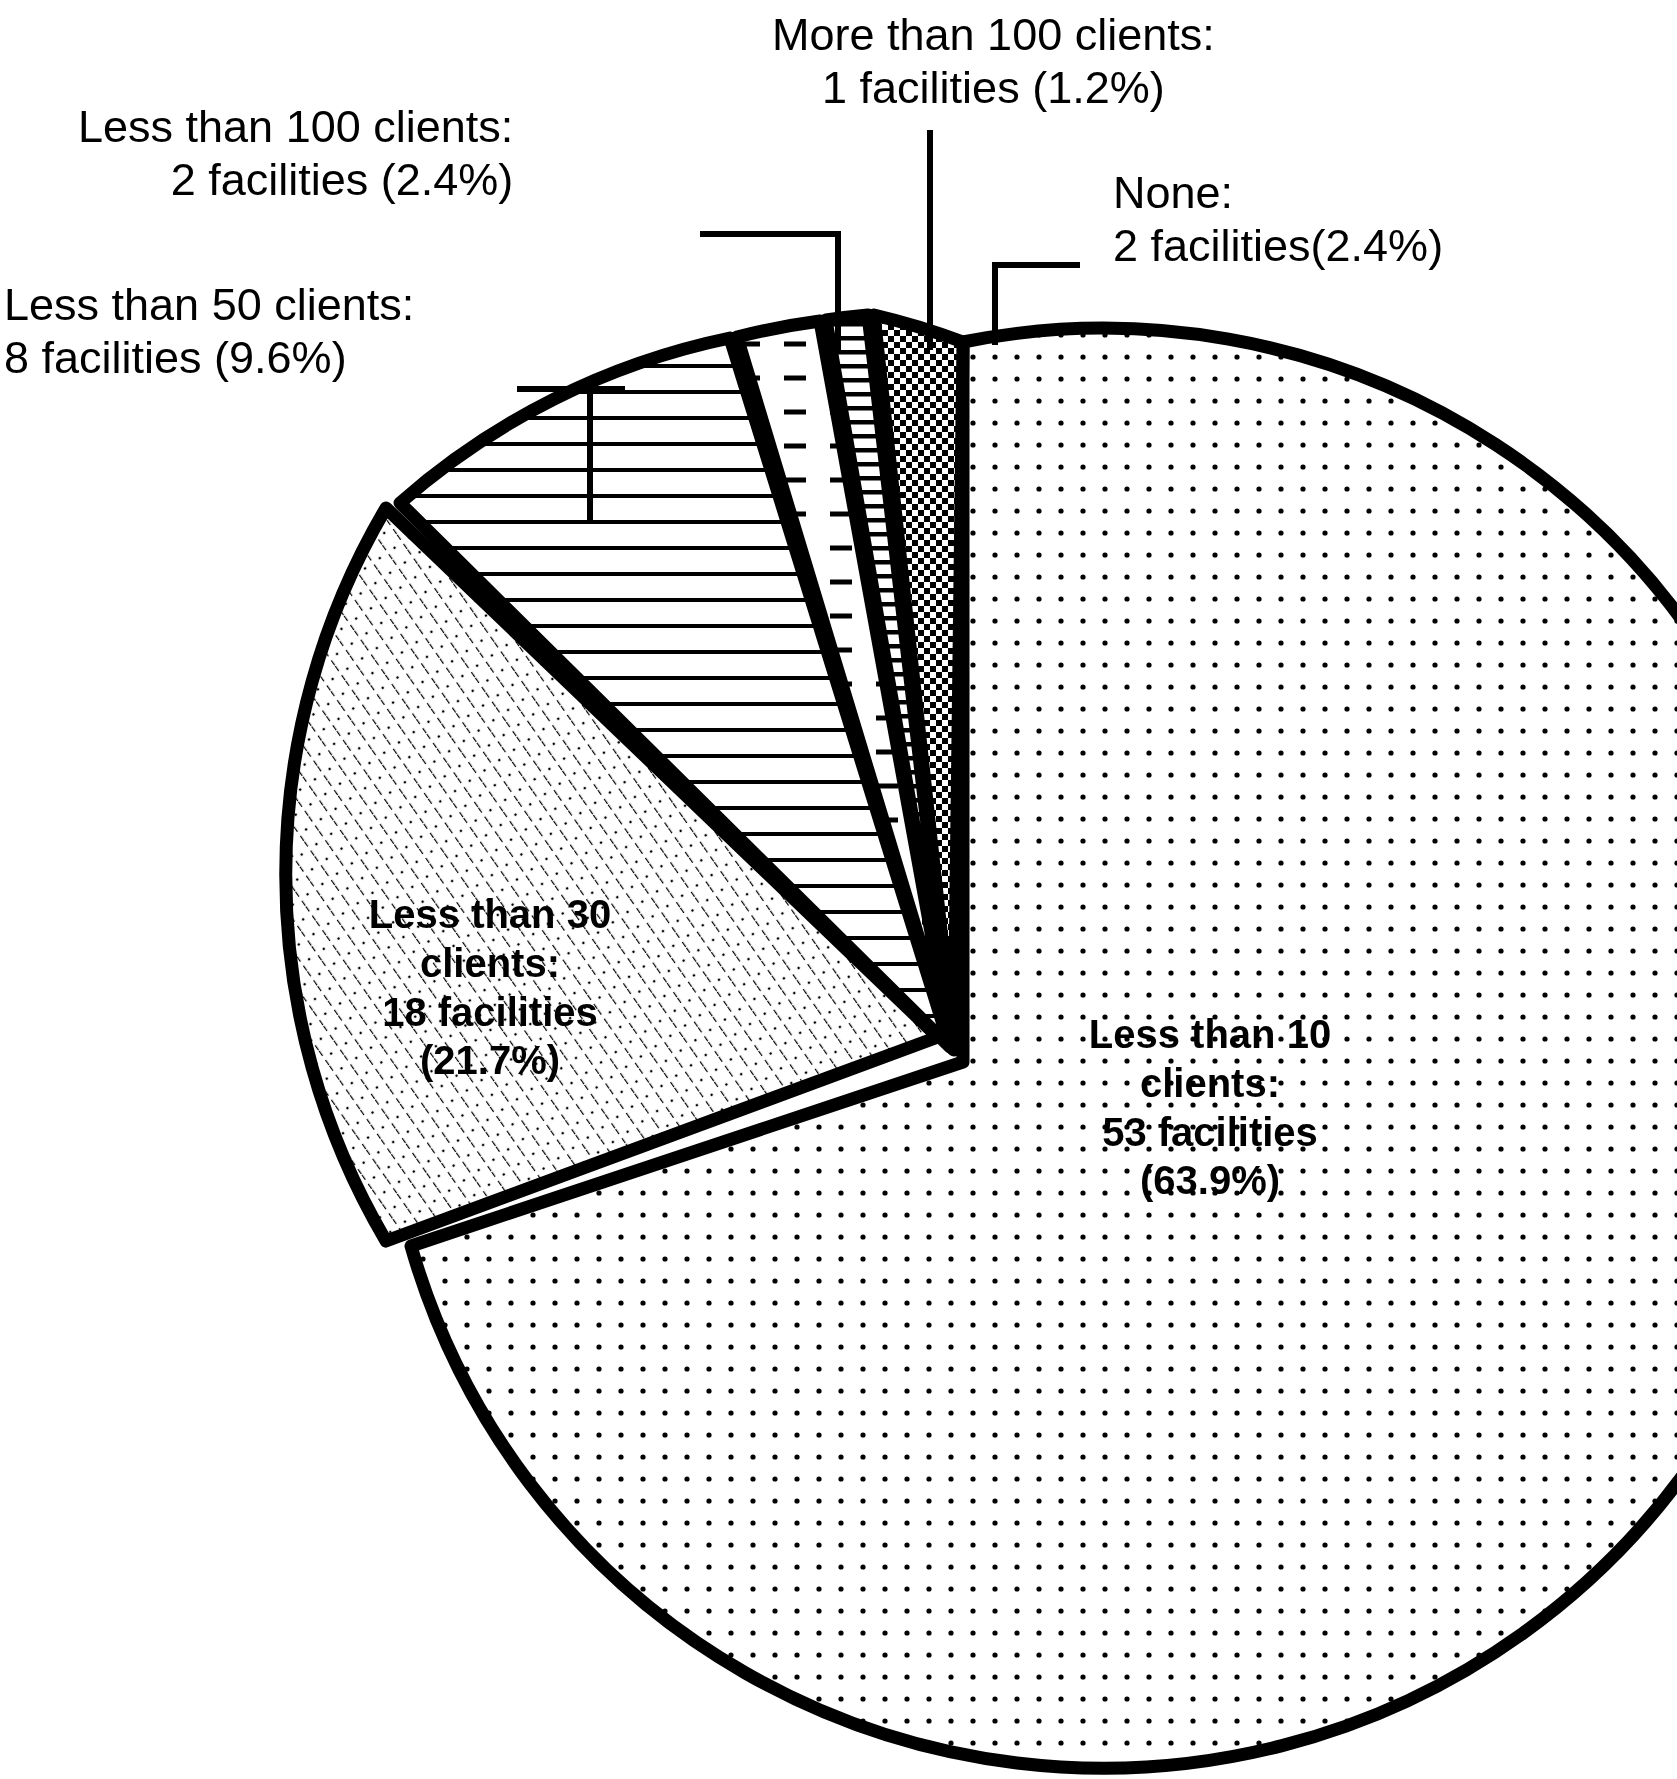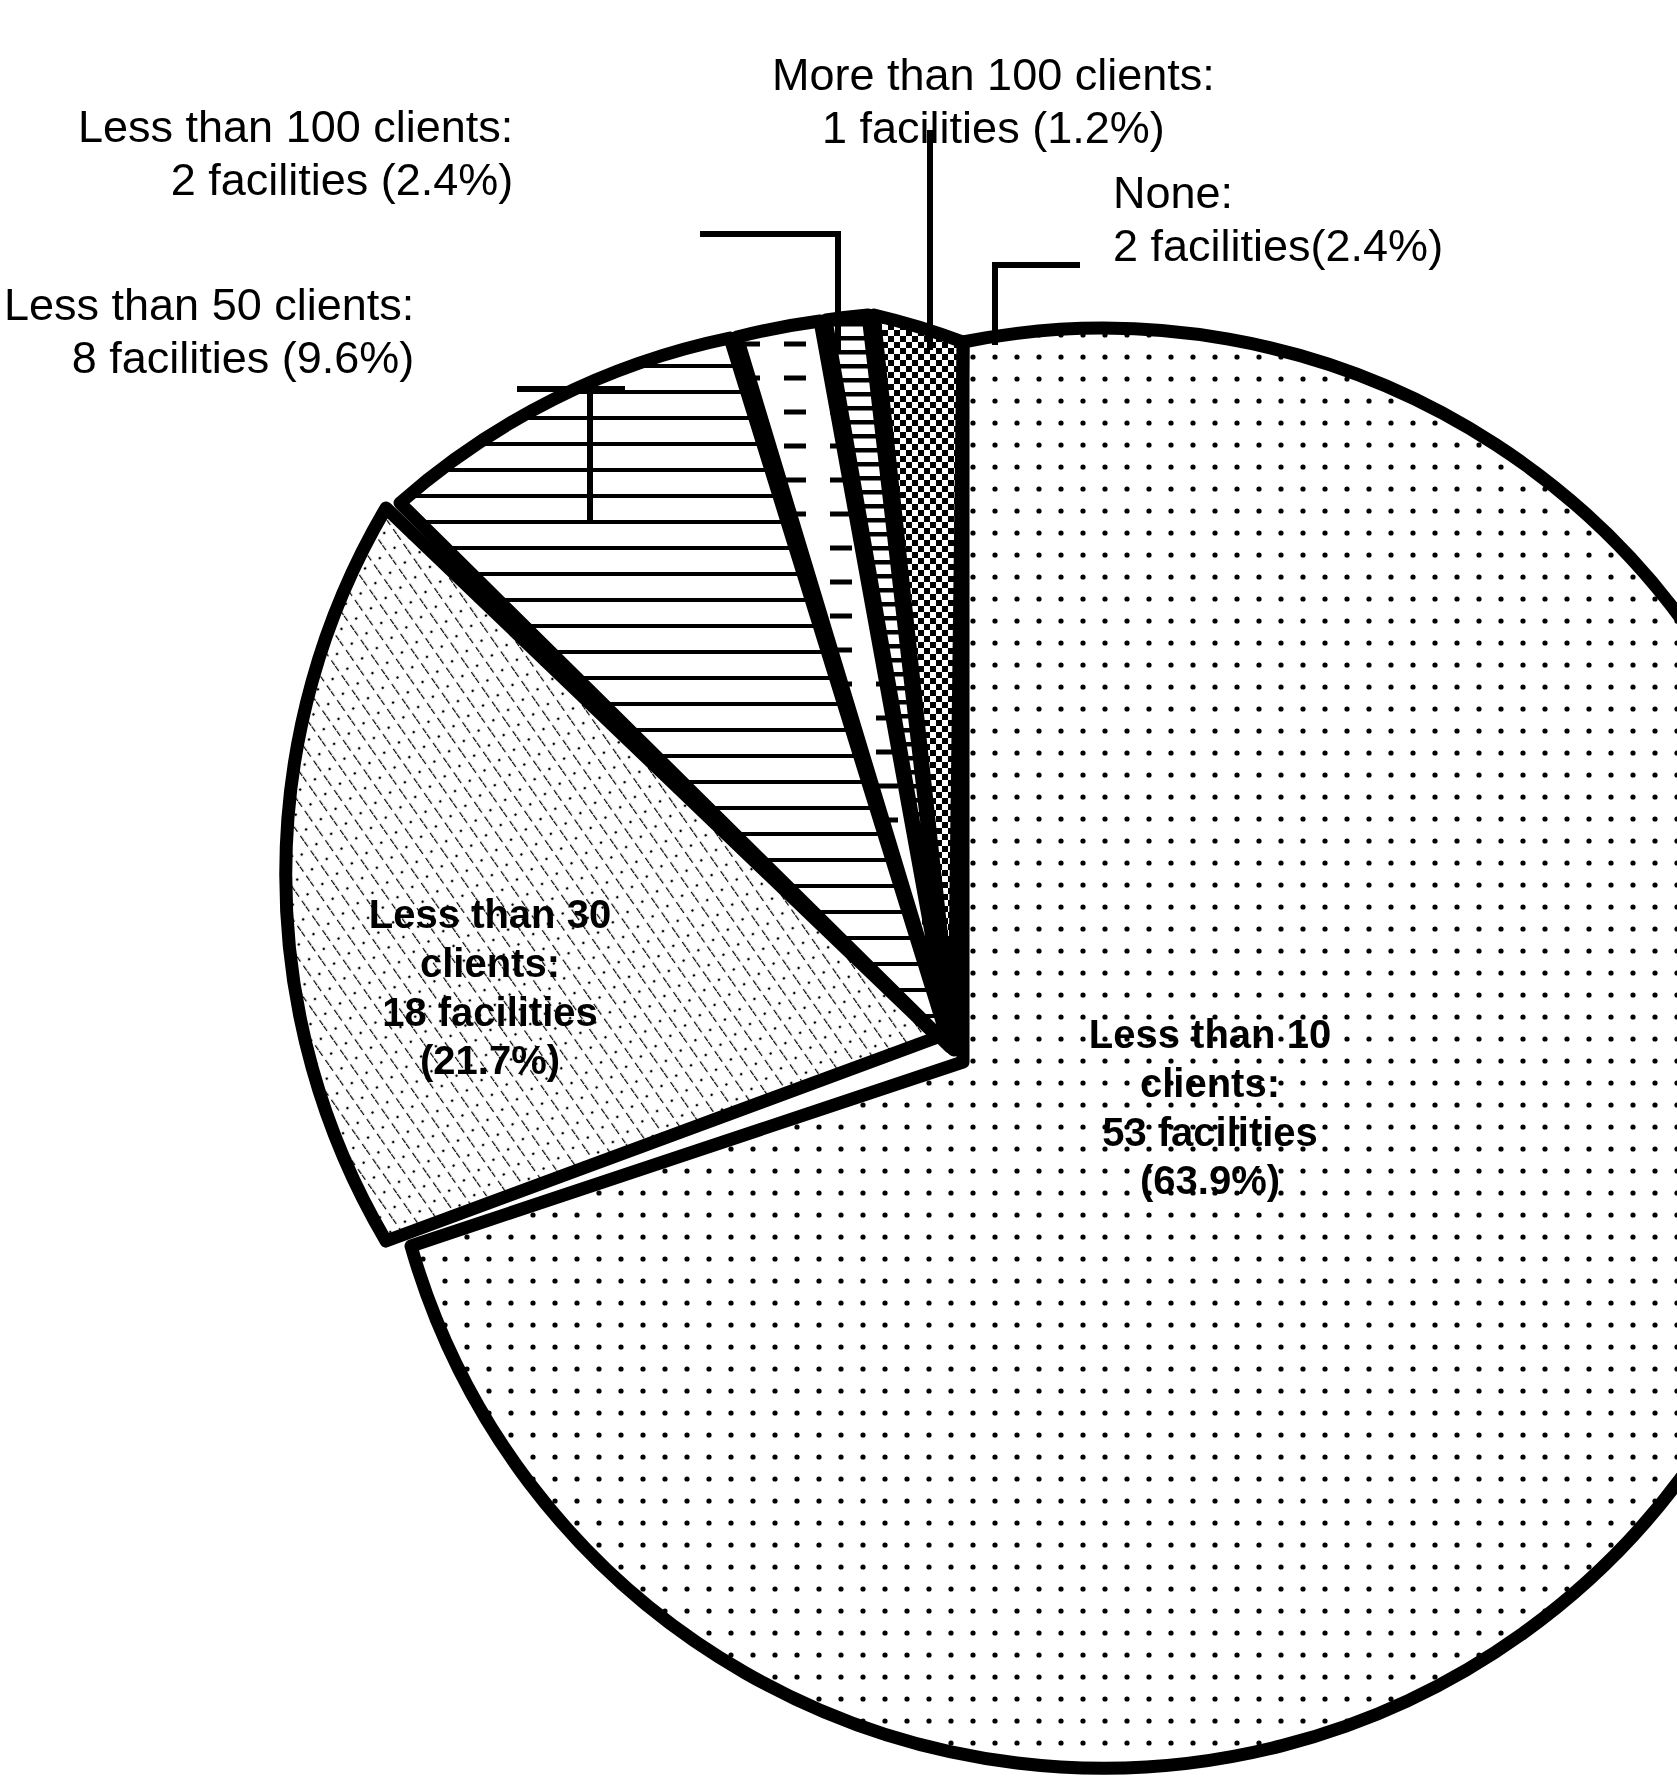--- a/index.html
+++ b/index.html
@@ -41,31 +41,30 @@
     line-height: 1.22;
     font-weight: bold;
     color: #000;
     text-align: center;
     white-space: pre;
   }
   #label-more-than-100 {
     left: 772px;
     top: 8px;
     text-align: center;
-    margin-top: 40px;
   }
   #label-less-than-100 {
     left: 78px;
     top: 100px;
     text-align: right;
   }
   #label-less-than-50 {
     left: 4px;
     top: 278px;
-    text-align: right;
+    text-align: left;
   }
   #label-none {
     left: 1113px;
     top: 166px;
     text-align: left;
   }
   #label-less-than-30 {
     left: 290px;
     top: 890px;
     width: 400px;

